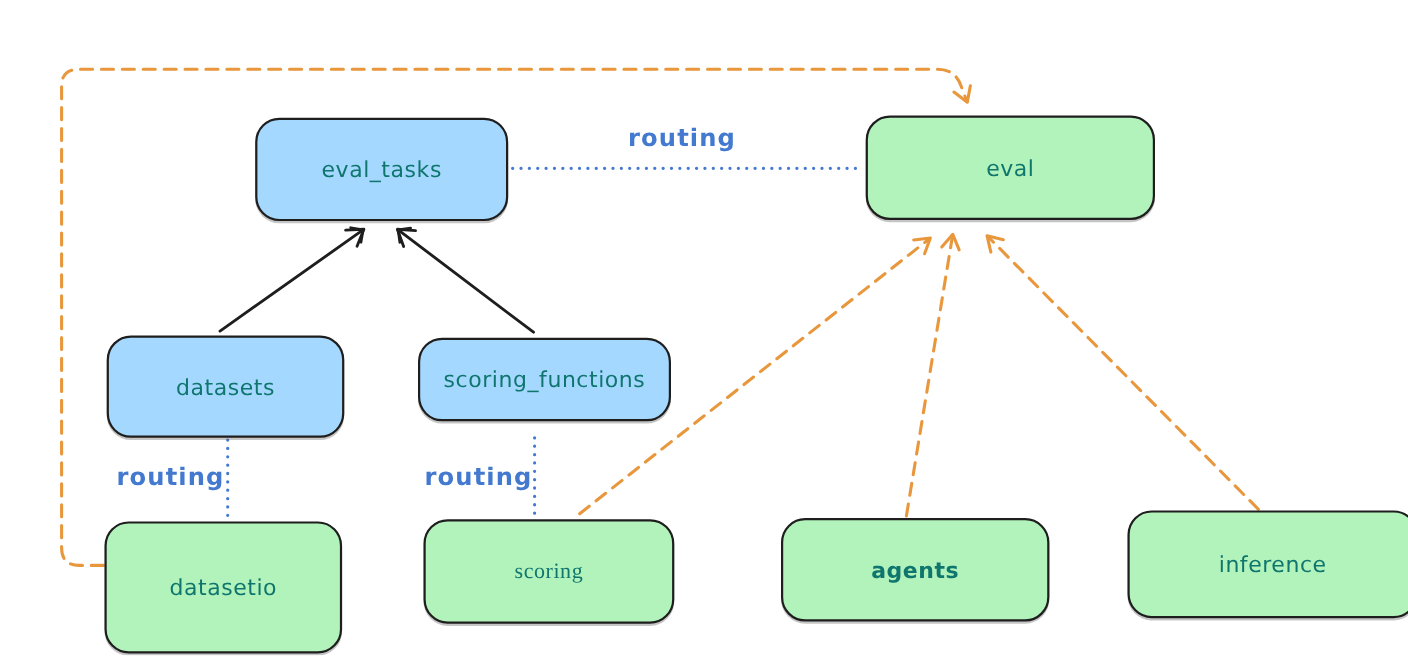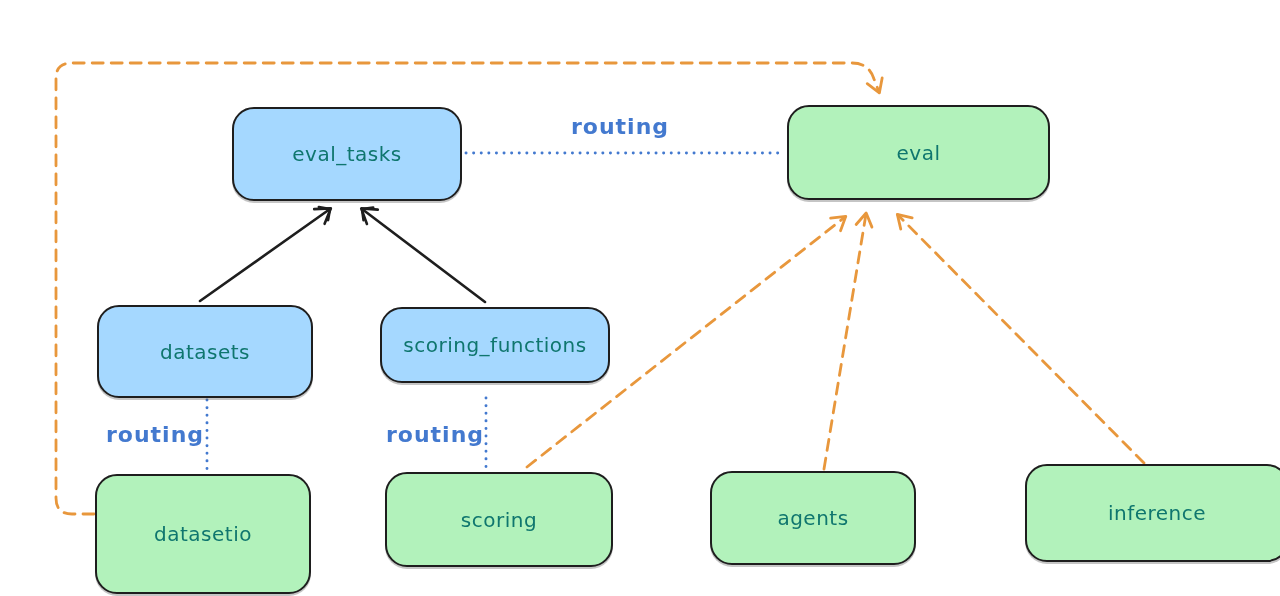--- a/index.html
+++ b/index.html
@@ -89,25 +89,25 @@
   </div>
 
   <div class="node blue" style="left:380px;top:307px;width:230px;height:76px;">
     <span>scoring_functions</span>
   </div>
 
   <div class="node green" style="left:95px;top:474px;width:216px;height:120px;">
     <span>datasetio</span>
   </div>
 
-  <div class="node green" style="left:385px;top:472px;width:228px;height:95px;">
+  <div class="node green" style="left:385px;top:472px;width:228px;height:95px;font-family:Liberation Serif, serif;">
     <span>scoring</span>
   </div>
 
-  <div class="node green" style="left:710px;top:471px;width:206px;height:94px;">
+  <div class="node green" style="left:710px;top:471px;width:244px;height:94px;font-weight:bold;">
     <span>agents</span>
   </div>
 
   <div class="node green" style="left:1025px;top:464px;width:264px;height:98px;">
     <span>inference</span>
   </div>
 
   <div class="edge-label" style="left:560px;top:114px;width:120px;">routing</div>
   <div class="edge-label" style="left:105px;top:422px;width:100px;">routing</div>
   <div class="edge-label" style="left:385px;top:422px;width:100px;">routing</div>

